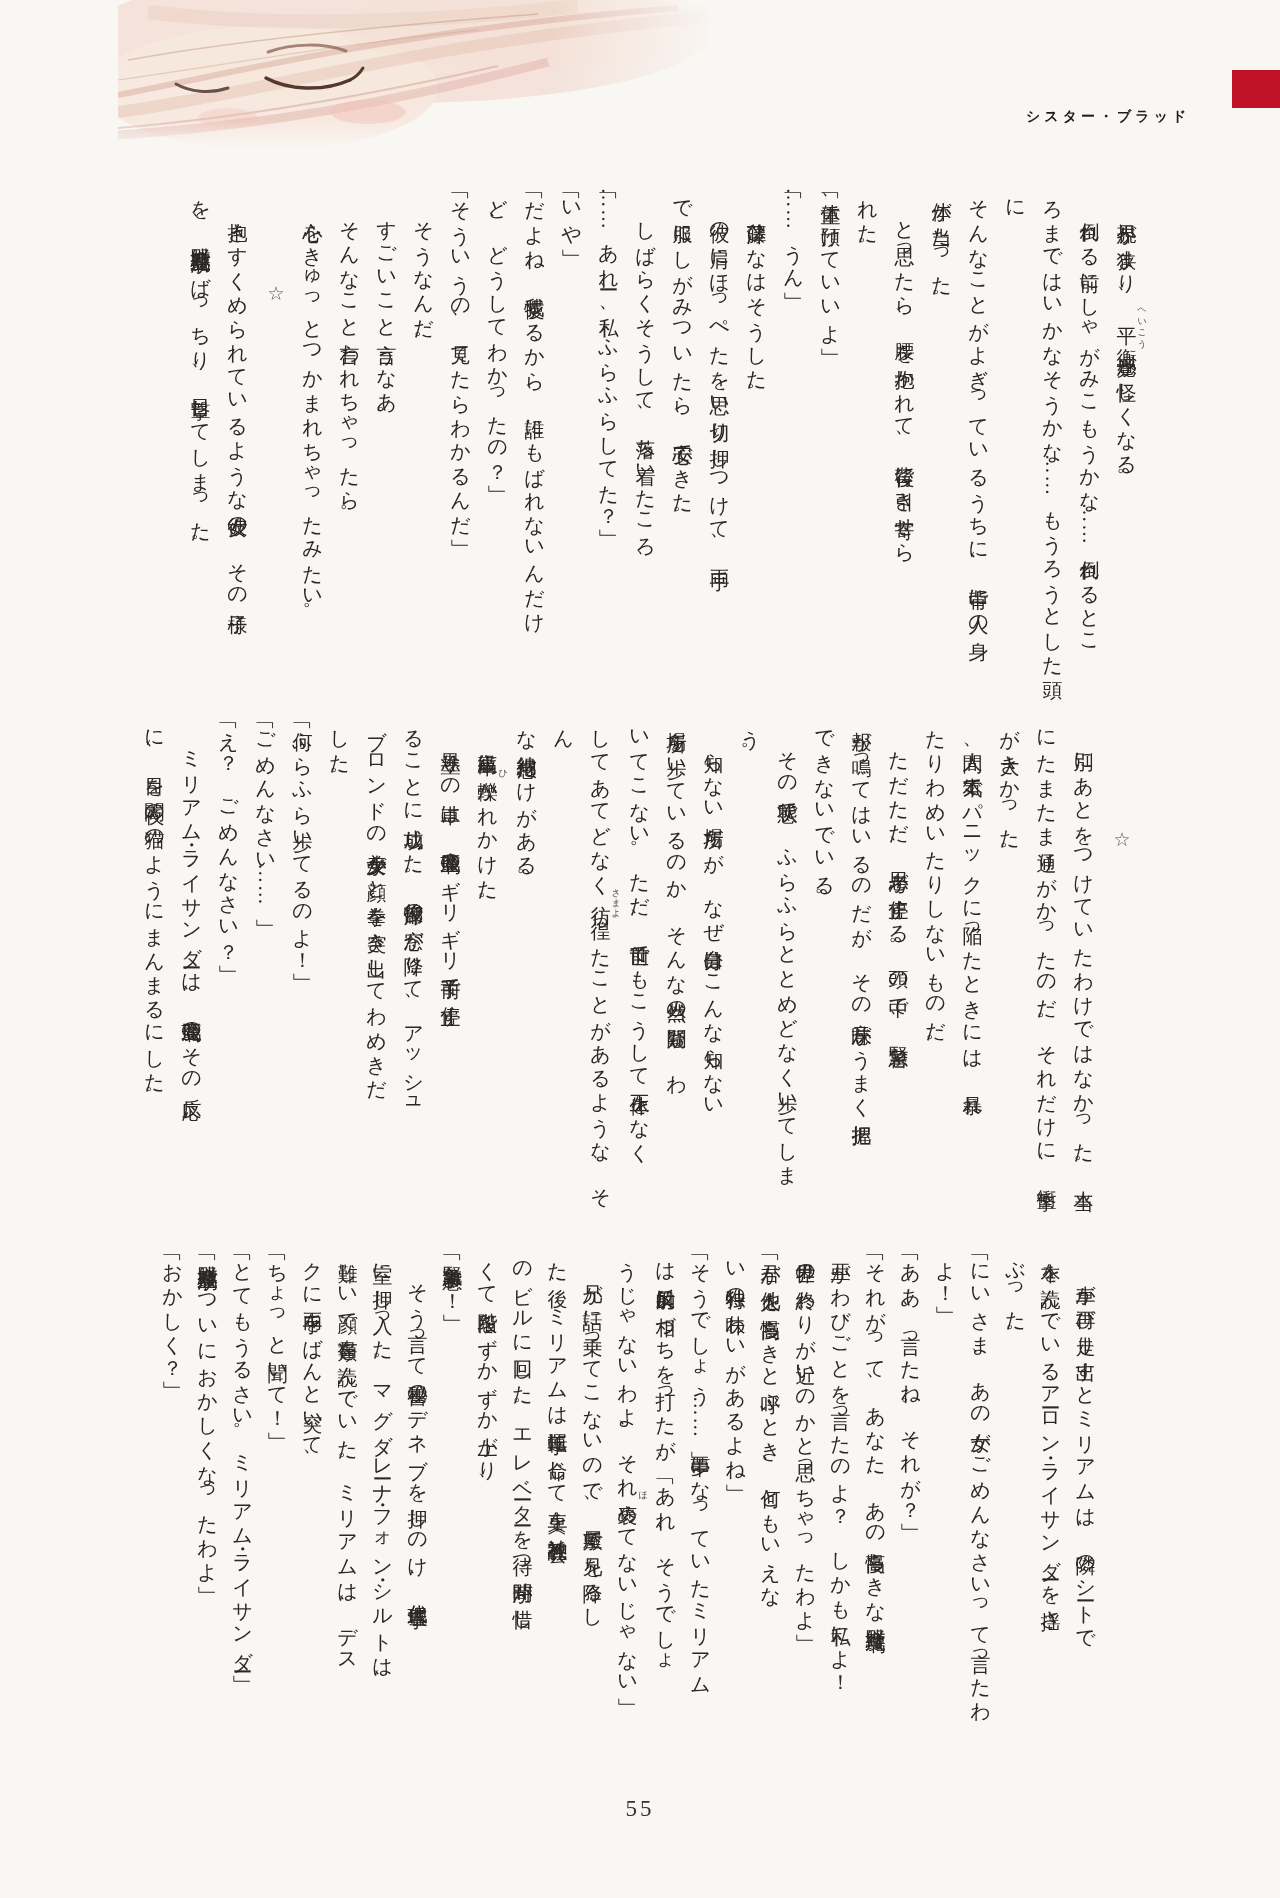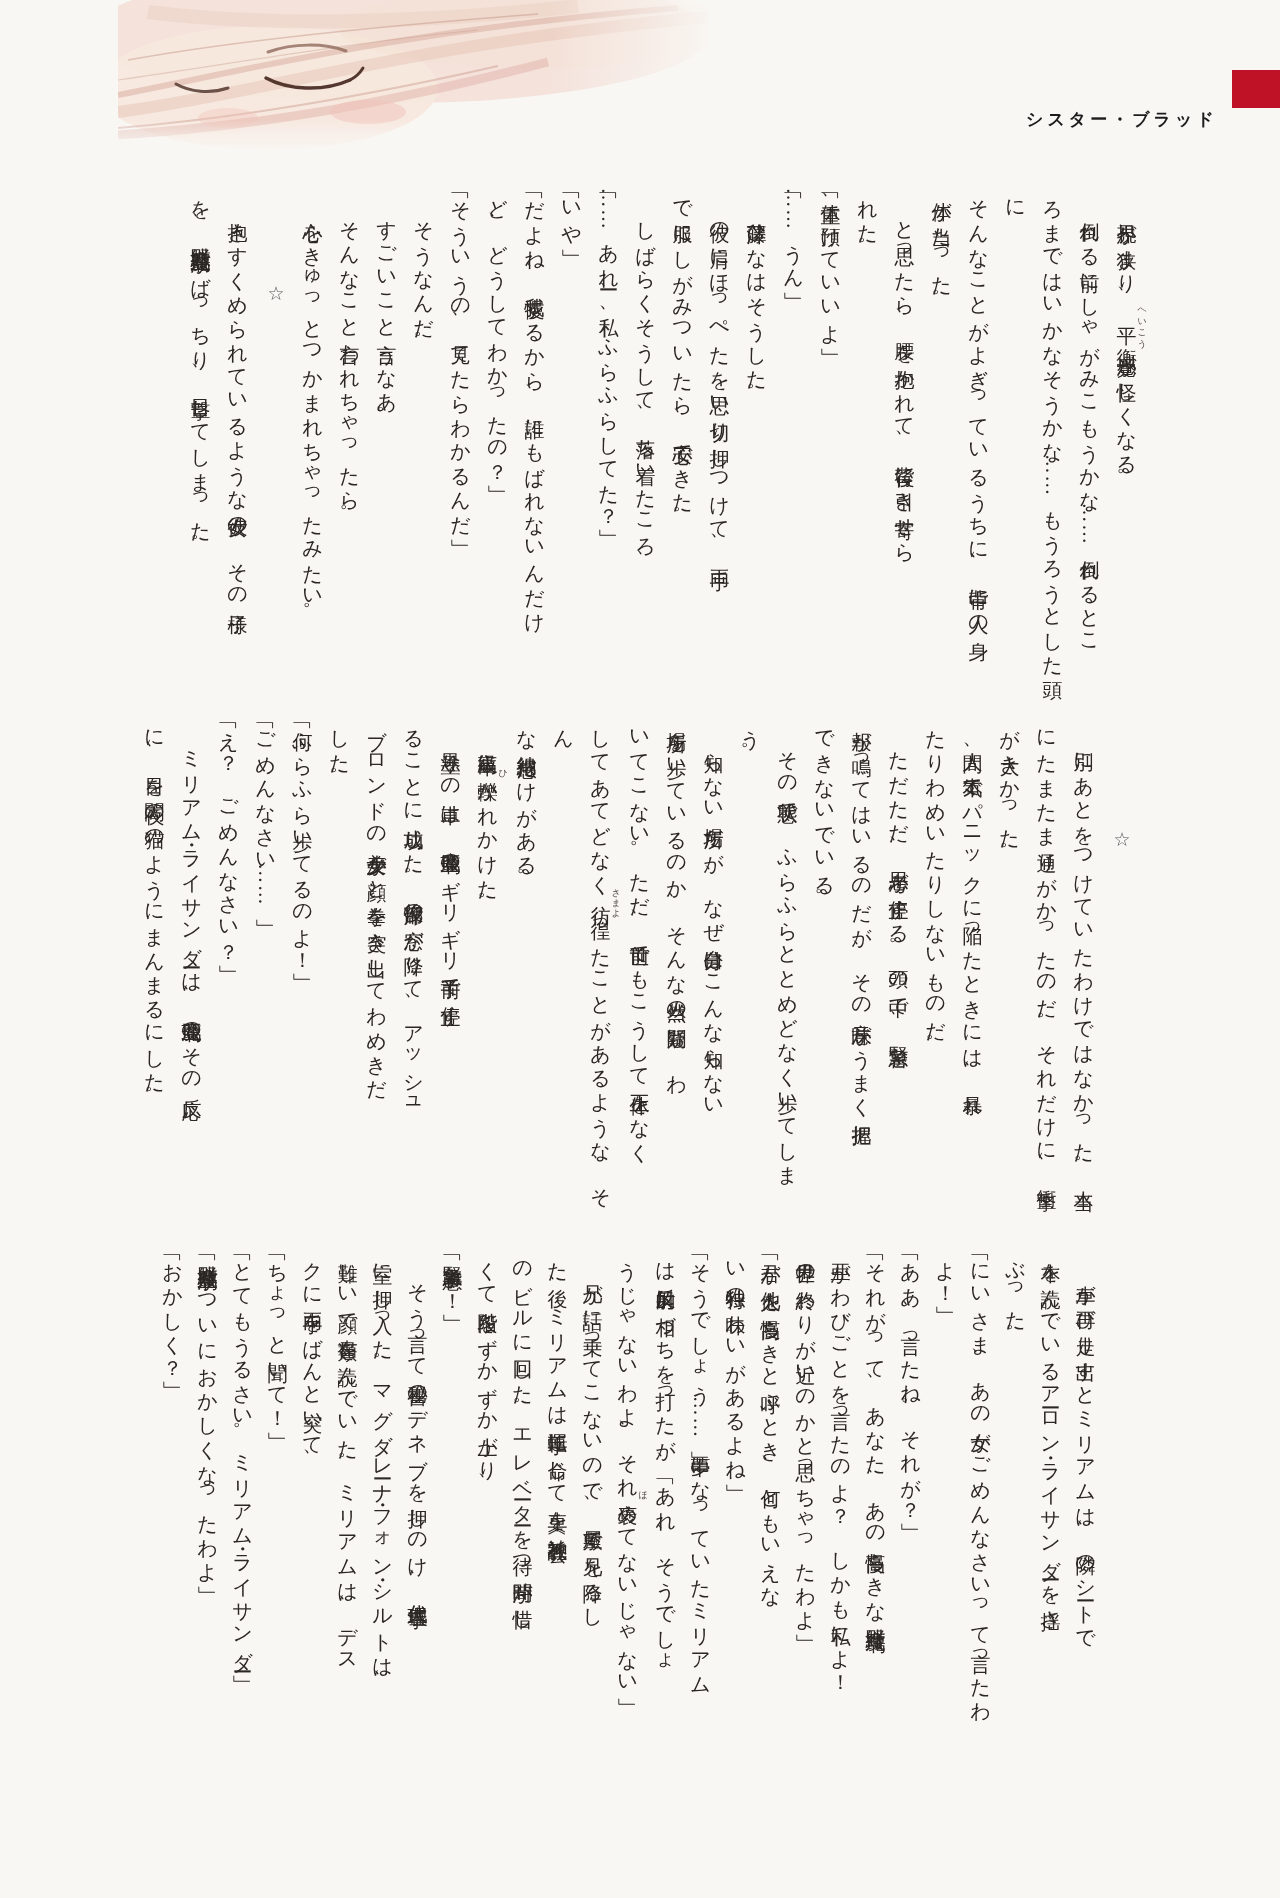--- a/index.html
+++ b/index.html
@@ -25,21 +25,21 @@
   }
   .sparkle{
     position:absolute;color:#f9f7f4;font-size:40px;line-height:1;
     font-family:"DejaVu Sans",sans-serif;pointer-events:none;
   }
   .sparkle.sp-e{left:206px;top:26px;}
   .sparkle.sp-r{left:264px;top:28px;font-size:34px;}
   .accent-block{position:absolute;left:1232px;top:70px;width:48px;height:38px;background:#bf1226;}
   .title-sub{
     position:absolute;left:1026px;top:108px;width:222px;
-    font-size:17px;font-weight:bold;letter-spacing:4px;color:#1b1b1b;
+    font-size:14px;font-weight:bold;letter-spacing:4px;color:#1b1b1b;
     white-space:nowrap;
   }
 
   
   .illust{position:absolute;left:118px;top:0;width:590px;height:152px;}
 
   
   .vsec{
     position:absolute;
     writing-mode:vertical-rl;
@@ -187,14 +187,15 @@
       <div class="col">　そう言って秘書のデネブを押しのけ、代表理事</div>
       <div class="col">室に押し入った。マグダレーナ・フォン・シルトは、</div>
       <div class="col">難しい顔で書類を読んでいた。ミリアムは、デス</div>
       <div class="col">クに両手をばんと突いて、</div>
       <div class="col">「ちょっと聞いて！」</div>
       <div class="col">「とてもうるさい。ミリアム・ライサンダー」</div>
       <div class="col">「緋野魔璃亜がついにおかしくなったわよ」</div>
       <div class="col">「おかしく？」</div>
     </div>
 
+  <div class="page-num">55</div>
 
 </div>
 
 </body></html>

